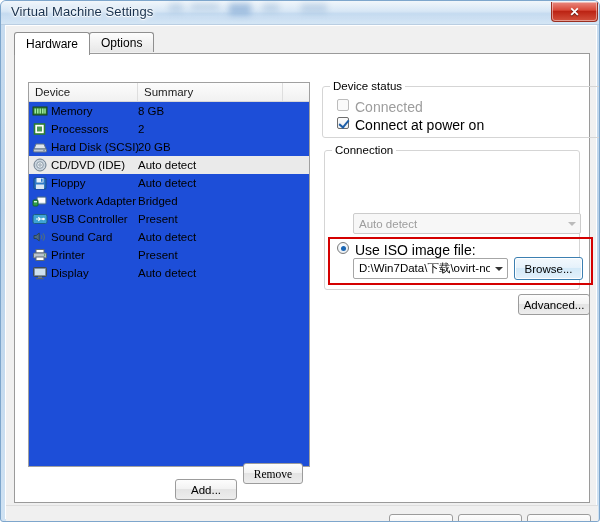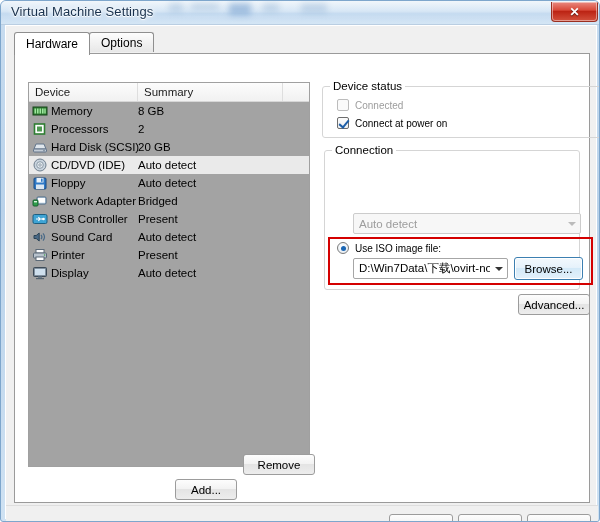--- a/index.html
+++ b/index.html
@@ -112,21 +112,21 @@
     width: 576px; height: 450px;
     background: #ffffff;
     border: 1px solid #9a9a9a;
   }
 
   
   #devicelist {
     position: absolute;
     left: 13px; top: 28px;
     width: 282px; height: 385px;
-    background: #a3a3a3;
+    background: #1d4ed8;
     border: 1px solid #a0a0a0;
     overflow: hidden;
   }
   #list-header {
     display: flex;
     height: 19px;
     background: linear-gradient(180deg,#fcfcfc 0%,#f1f1f1 100%);
     border-bottom: 1px solid #d6d6d6;
     font-size: 11.5px;
     color: #1a1a1a;
@@ -177,21 +177,21 @@
     font-size: 11.5px;
     color: #000;
     background: linear-gradient(180deg,#fdfdfd 0%,#f3f3f3 45%,#e4e4e4 50%,#ededed 100%);
     border: 1px solid #9c9c9c;
     border-radius: 3px;
     cursor: pointer;
     display: flex; align-items: center; justify-content: center;
     padding: 0;
   }
   #btn-add    { position:absolute; left:160px; top:425px; width:62px; height:21px; }
-  #btn-remove { position:absolute; left:228px; top:400px; width:72px; height:21px; }
+  #btn-remove { position:absolute; left:228px; top:409px; width:60px; height:21px;font-family:Liberation Serif, serif; }
 
   
   .group {
     position: absolute;
     border: 1px solid #d5d5d5;
     border-radius: 3px;
     background: transparent;
   }
   .group > .legend {
     position: absolute;
@@ -201,22 +201,22 @@
     font-size: 11.5px;
     color: #000;
     white-space: nowrap;
   }
   #grp-status     { left: 307px; top: 32px;  width: 296px; height: 52px; }
   #grp-connection { left: 309px; top: 96px;  width: 256px; height: 140px; }
 
   
   .ctl-row {
     position: absolute;
-    display: flex; align-items: center;
-    font-size: 10px;
+    display: flex; 
+    font-size: 14px;
     white-space: nowrap;
     cursor: pointer;
   }
   .cb {
     width: 12px; height: 12px;
     border: 1px solid #6d6d6d;
     background: linear-gradient(180deg,#fbfbfb 0%,#eef0f2 100%);
     border-radius: 2px;
     margin-right: 6px;
     flex: none;

